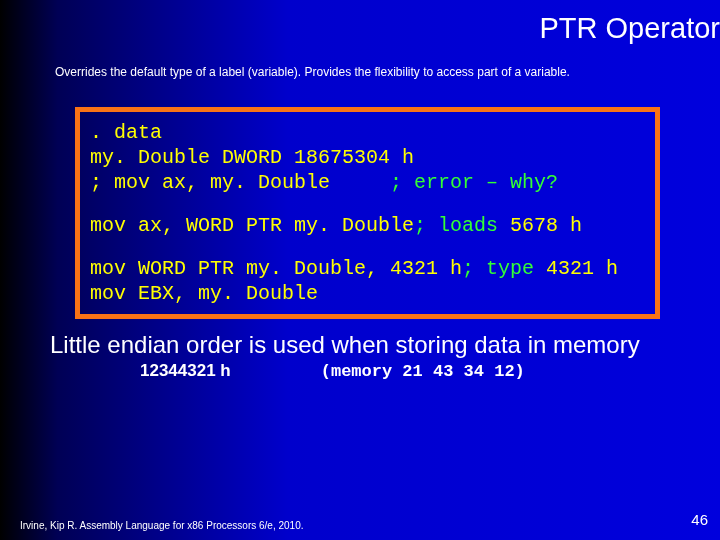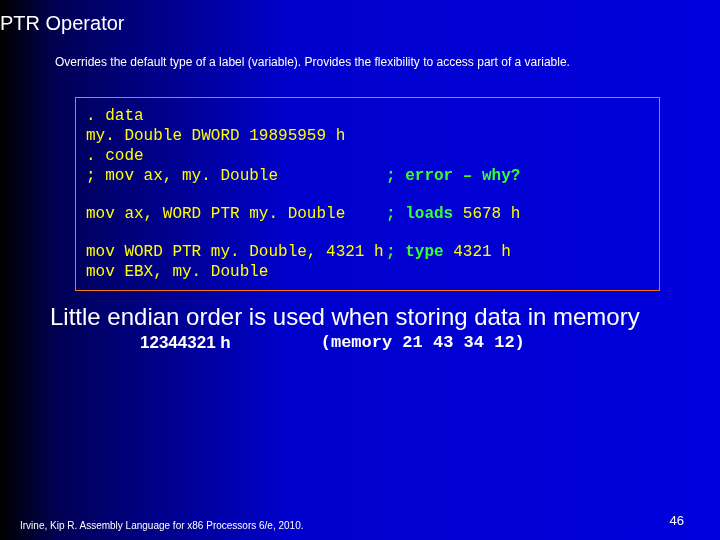--- a/index.html
+++ b/index.html
@@ -9,65 +9,65 @@
     height: 540px;
     overflow: hidden;
   }
   body {
     background: linear-gradient(to right, #000000 0%, #000055 8%, #0000CC 40%, #0000DD 100%);
     font-family: Arial, Helvetica, sans-serif;
     color: #FFFFFF;
     position: relative;
   }
   .title {
-    text-align: left;
-    font-size: 20px;
+    text-align: right;
+    font-size: 29px;
     padding-top: 12px;
     padding-bottom: 10px;
     color: #FFFFFF;
   }
   .intro {
     font-size: 12px;
     color: #FFFFFF;
     margin: 10px 50px 26px 55px;
     line-height: 1.3;
   }
   .code-box {
-    border: 1px solid #f97316;
+    border: 5px solid #f97316;
     margin: 8px 60px 12px 75px;
     padding: 8px 10px;
     font-family: "Courier New", Courier, monospace;
-    font-size: 16px;
+    font-size: 20px;
     background: transparent;
   }
   .code-row {
     display: flex;
     line-height: 1.25;
   }
   .code-left {
     flex: 0 0 300px;
     white-space: pre;
   }
   .code-right {
     white-space: pre;
   }
   .code-gap {
     height: 18px;
   }
   .yellow { color: #FFFF00; }
   .green  { color: #33FF33; }
-  .bold   { font-weight: bold; }
+  .bold   { font-weight: normal; }
   .endian {
     font-size: 24px;
     color: #FFFFFF;
     margin: 8px 40px 2px 50px;
   }
   .endian-row2 {
     display: flex;
-    align-items: flex-start;
+    align-items: flex-end;
     margin: 2px 40px 0 50px;
   }
   .endian-num {
     font-size: 17px;
     font-weight: bold;
     color: #FFFFFF;
     margin-left: 90px;
     flex: 0 0 auto;
   }
   .endian-mem {
@@ -80,41 +80,38 @@
   .footer {
     position: absolute;
     bottom: 9px;
     left: 20px;
     font-size: 10px;
     color: #FFFFFF;
   }
   .pagenum {
     position: absolute;
     bottom: 12px;
-    right: 36px;
-    font-size: 13px;
+    right: 12px;
+    font-size: 15px;
     color: #FFFFFF;
   }
 </style>
 </head>
 <body>
 
 <div class="title">PTR Operator</div>
 
 <div class="intro">Overrides the default type of a label (variable). Provides the flexibility to access part of a variable.</div>
 
 <div class="code-box">
   <div class="code-row">
       <span class="code-left yellow">. data</span>
     </div>
   <div class="code-row">
-      <span class="code-left yellow">my. Double DWORD 19895959 h</span>
-    </div>
-  <div class="code-row">
-      <span class="code-left yellow">. code</span>
+      <span class="code-left yellow">my. Double DWORD 18675304 h</span>
     </div>
   <div class="code-row">
     <span class="code-left yellow">; mov ax, my. Double</span>
     <span class="code-right green bold">; error – why?</span>
   </div>
   <div class="code-gap"></div>
   <div class="code-row">
     <span class="code-left yellow">mov ax, WORD PTR my. Double</span>
     <span class="code-right"><span class="green bold">; loads </span><span class="yellow">5678 h</span></span>
   </div>

